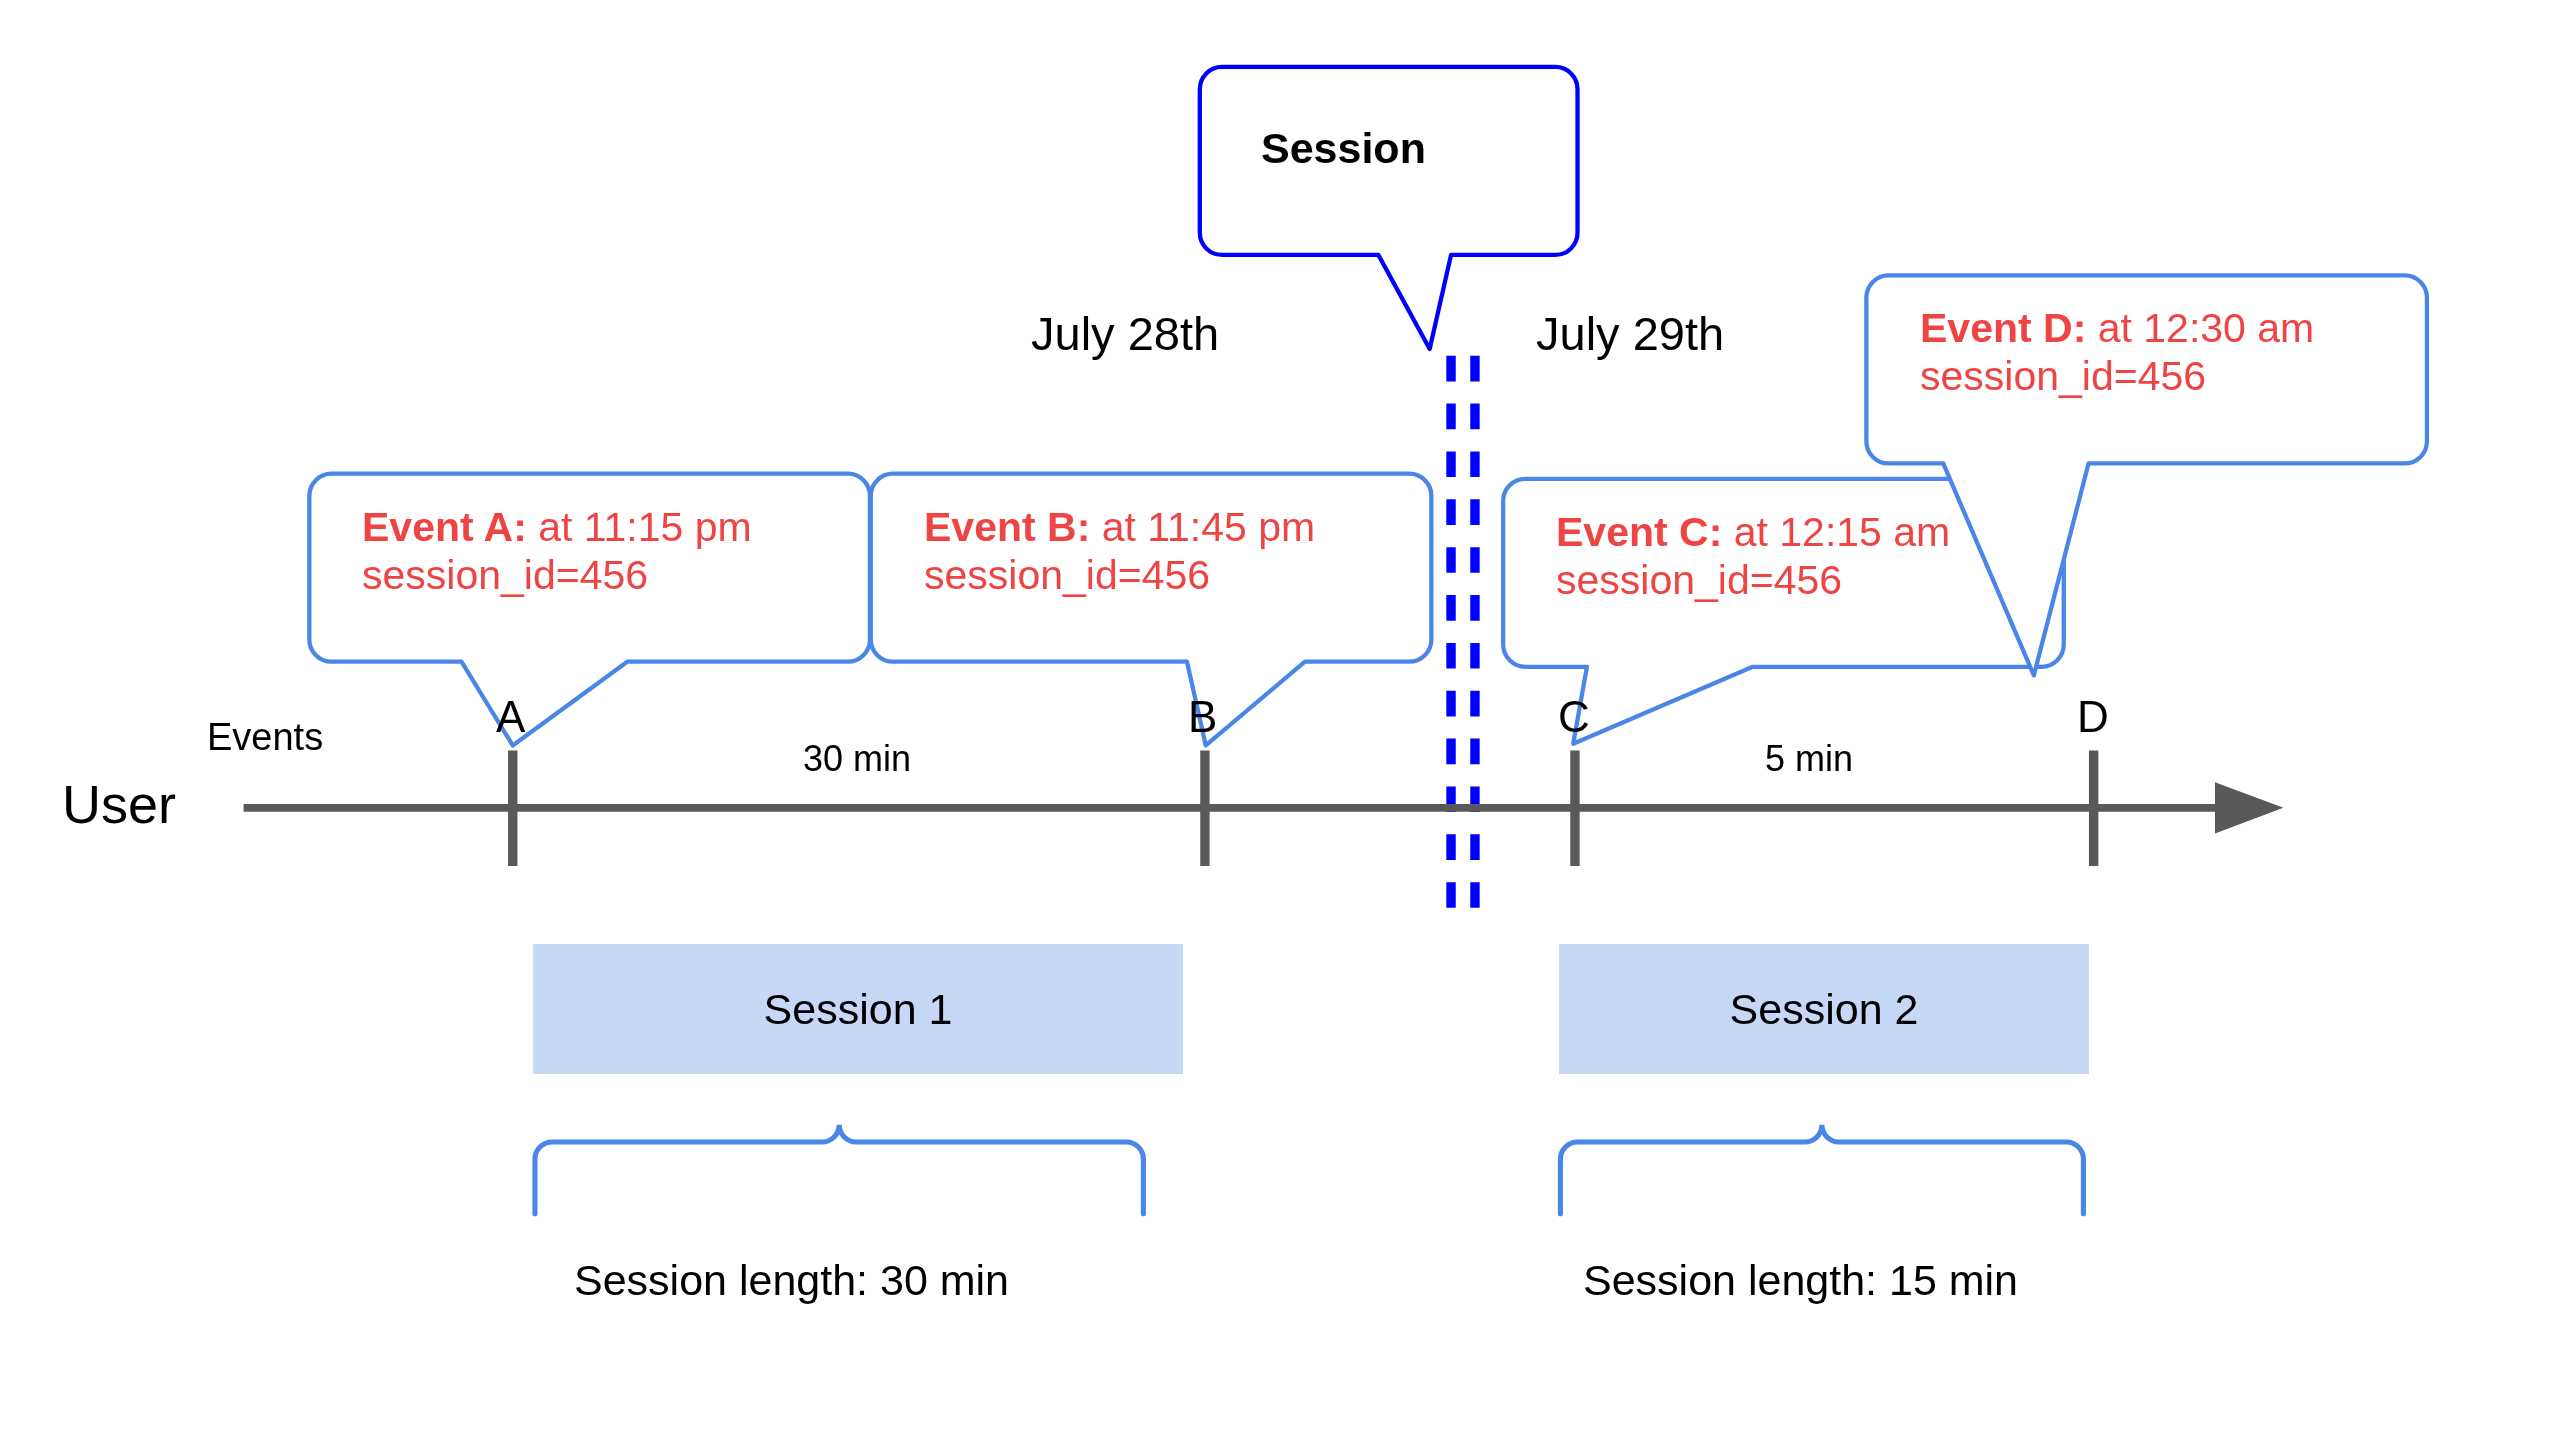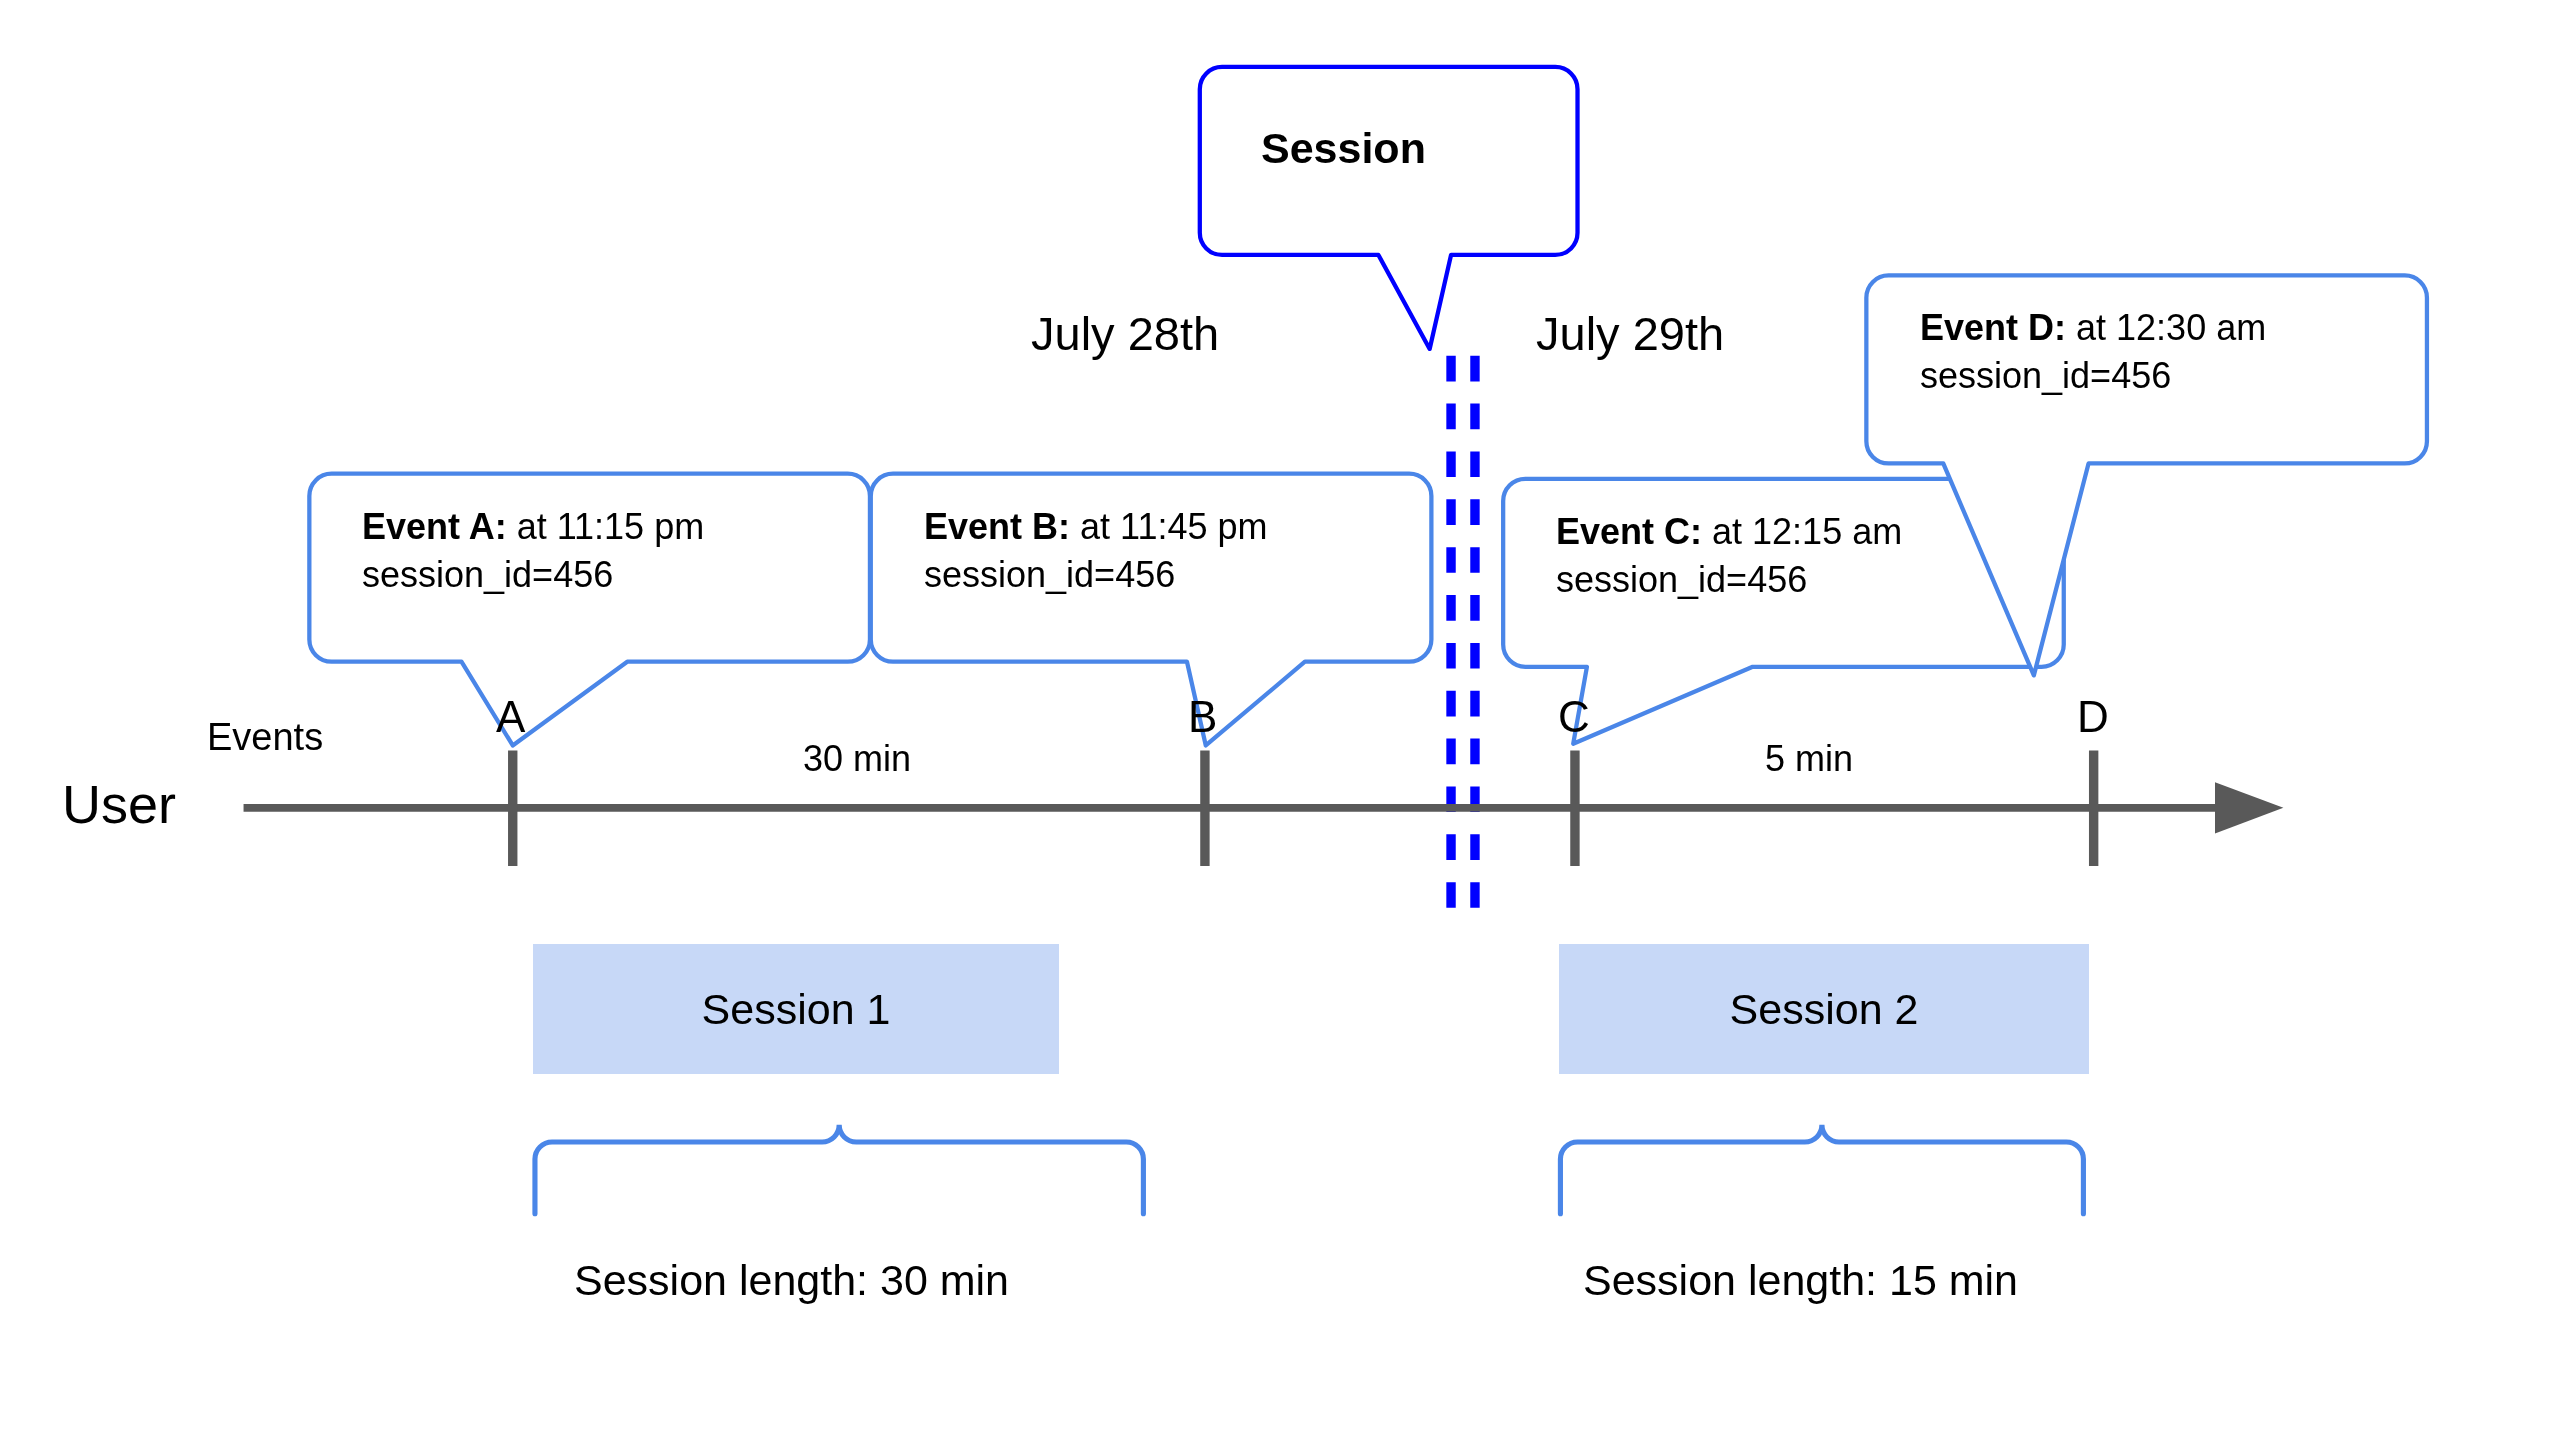--- a/index.html
+++ b/index.html
@@ -24,23 +24,23 @@
     pointer-events: none;
   }
   .txt {
     position: absolute;
     color: #000000;
     white-space: nowrap;
     font-family: "Liberation Sans", sans-serif;
   }
   .callout-text {
     position: absolute;
-    color: #000000;
+    color: #ef4444;
     font-family: "Liberation Sans", sans-serif;
-    font-size: 36px;
+    font-size: 41px;
     line-height: 48px;
     white-space: nowrap;
   }
   .callout-text b {
     font-weight: bold;
   }
   .lbl-user    { font-size: 54px; left: 62px;  top: 773px; }
   .lbl-events  { font-size: 38px; left: 207px; top: 716px; }
   .lbl-date1   { font-size: 47px; left: 1031px; top: 306px; }
   .lbl-date2   { font-size: 47px; left: 1536px; top: 306px; }
@@ -56,21 +56,21 @@
   .session-box {
     position: absolute;
     background: #c7d8f7;
     display: flex;
     align-items: center;
     justify-content: center;
     color: #000000;
     font-size: 43px;
     font-family: "Liberation Sans", sans-serif;
   }
-  #session-1 { left: 533px;  top: 944px; width: 526px; height: 130px; }
+  #session-1 { left: 533px;  top: 944px; width: 650px; height: 130px; }
   #session-2 { left: 1559px; top: 944px; width: 530px; height: 130px; }
 </style>
 </head>
 <body>
 
 <div id="canvas">
 
   <svg class="layer" viewBox="0 0 2984 1702">
 
     <g>

